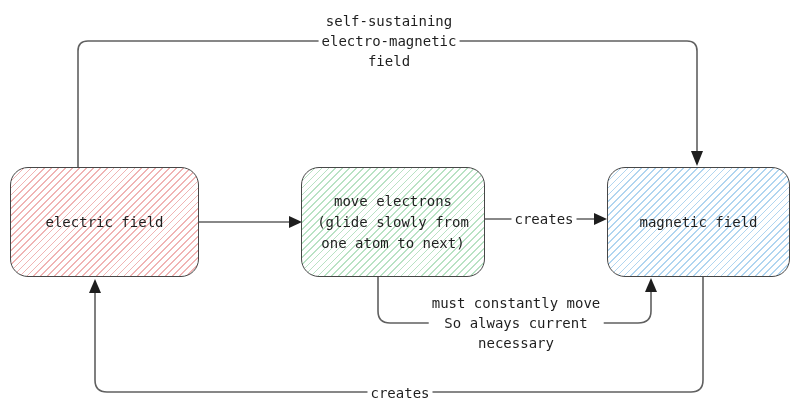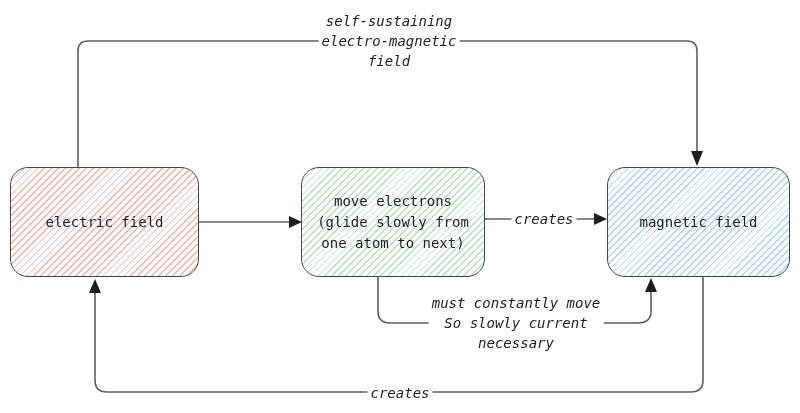--- a/index.html
+++ b/index.html
@@ -47,21 +47,20 @@
   .edge-label {
     position: absolute;
     transform: translate(-50%, -50%);
     background: #ffffff;
     padding: 0 3px;
     font-size: 14px;
     line-height: 20px;
     white-space: pre-line;
     text-align: center;
     color: #1e1e1e;
-    font-style: italic;
   }
   .lbl-top-loop      { left: 389px; top: 41px; }
   .lbl-creates-mid   { left: 544px; top: 219px; }
   .lbl-must-move     { left: 516px; top: 323px; }
   .lbl-creates-bottom{ left: 400px; top: 393px; }
 </style>
 </head>
 <body>
 
 <div class="canvas">
@@ -98,18 +97,18 @@
 one atom to next)</span>
   </div>
 
   <div class="edge-label lbl-top-loop">self-sustaining
 electro-magnetic
 field</div>
 
   <div class="edge-label lbl-creates-mid">creates</div>
 
   <div class="edge-label lbl-must-move">must constantly move
-So slowly current
+So always current
 necessary</div>
 
   <div class="edge-label lbl-creates-bottom">creates</div>
 
 </div>
 
 </body></html>

